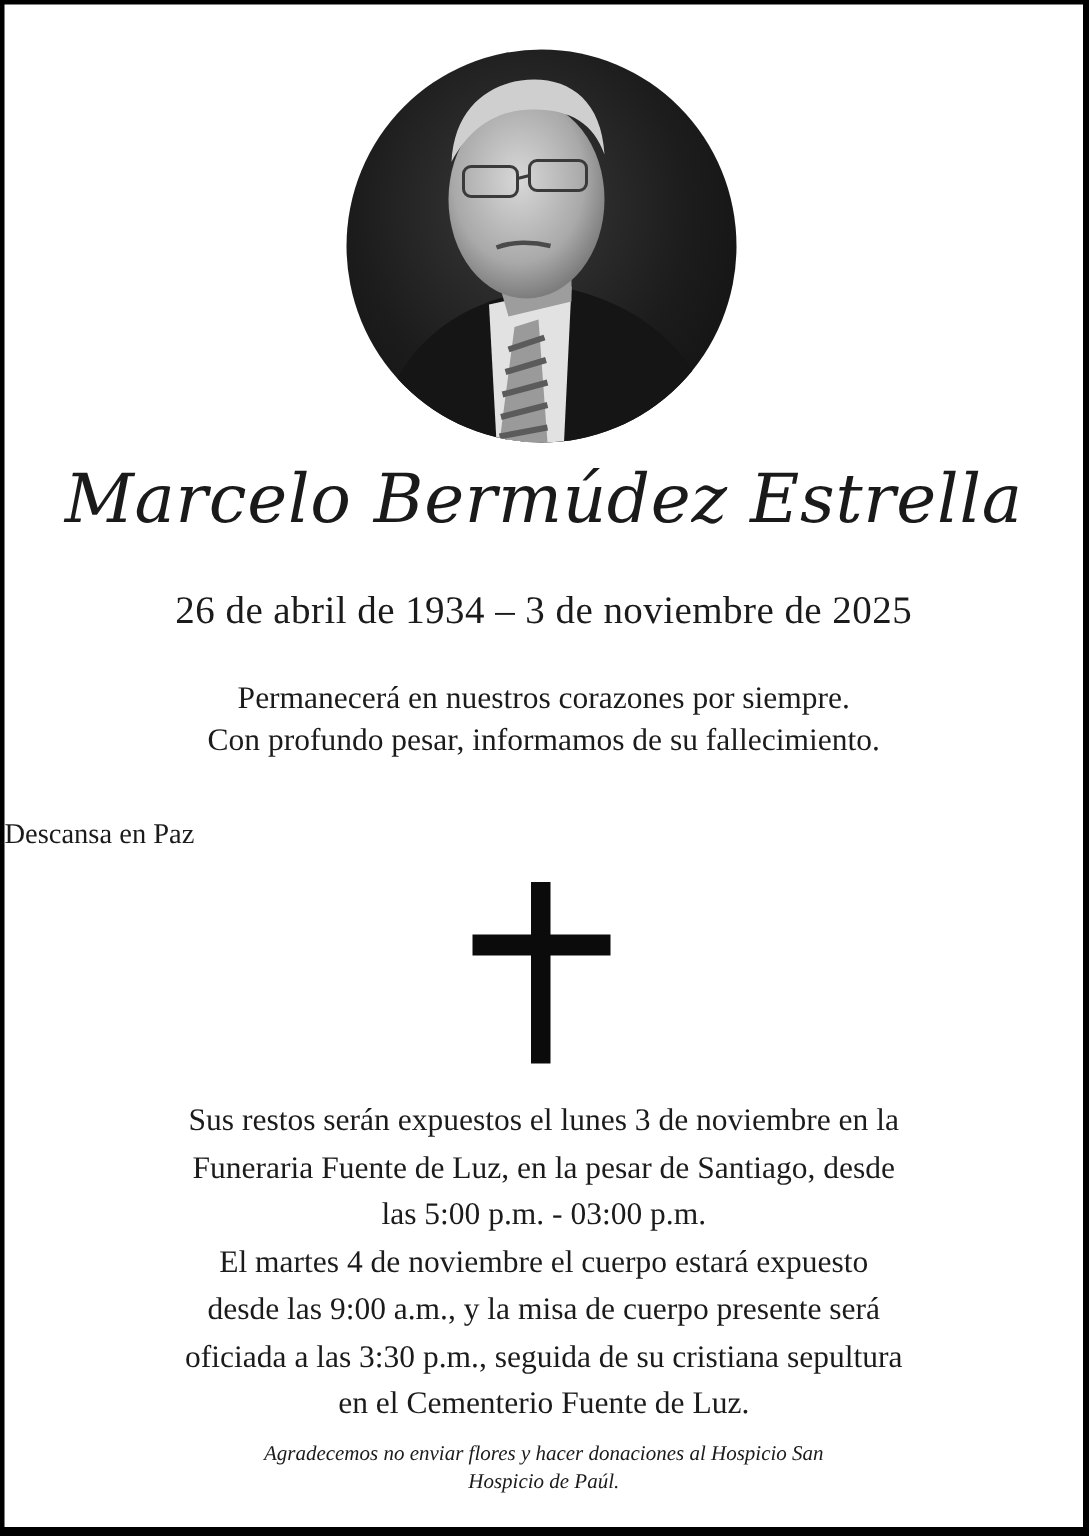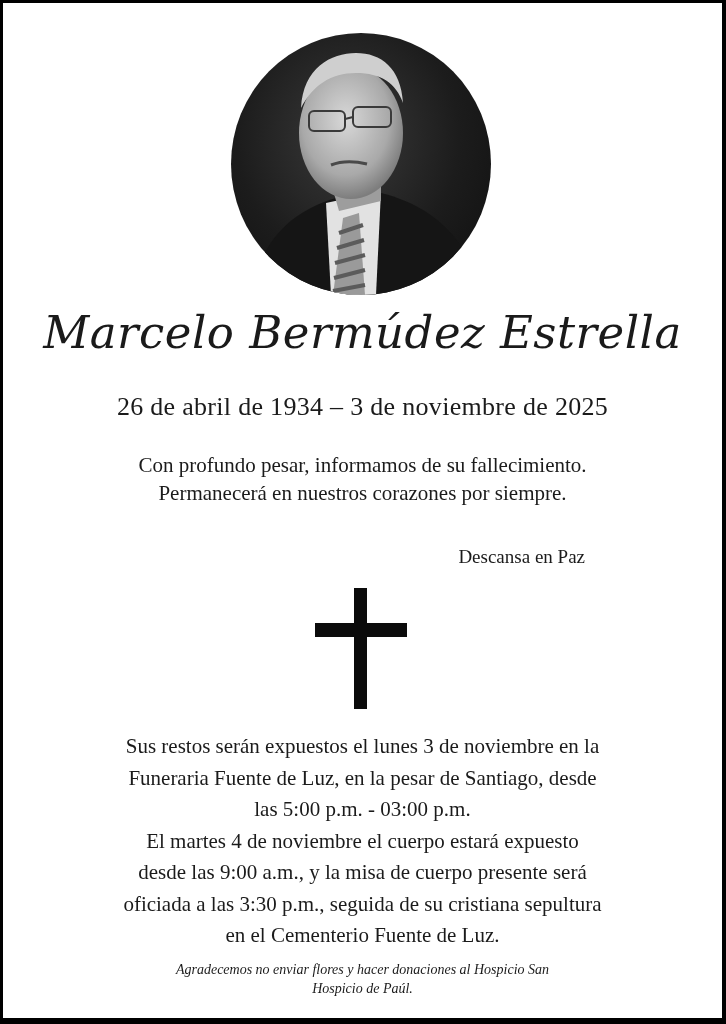--- a/index.html
+++ b/index.html
@@ -27,21 +27,21 @@
       font-family: "Liberation Serif", serif; font-size: 26px; color: #1b1b1b;
       letter-spacing: 0.3px;
     }
     .msg {
       position: absolute; left: 0; width: 719px; top: 448px; text-align: center;
       font-family: "Liberation Serif", serif; font-size: 21px; color: #1b1b1b;
       line-height: 28px;
     }
     .msg div { white-space: nowrap; }
     .rip {
-      position: absolute; left: 0; width: 582px; top: 543px; text-align: right;
+      position: absolute; left: 0; width: 582px; top: 543px; text-align: left;
       font-family: "Liberation Serif", serif; font-size: 19px; color: #1b1b1b;
     }
     .cross { position: absolute; left: 312px; top: 585px; width: 92px; height: 121px; }
     .cross .v { position: absolute; left: 39px; top: 0; width: 13px; height: 121px; background: #0b0b0b; }
     .cross .h { position: absolute; left: 0; top: 35px; width: 92px; height: 14px; background: #0b0b0b; }
     .details {
       position: absolute; left: 0; width: 719px; top: 728px; text-align: center;
       font-family: "Liberation Serif", serif; font-size: 21px; color: #1b1b1b;
       line-height: 31.5px;
     }
@@ -87,22 +87,22 @@
 
       <path d="M100 132 C110 128 124 128 136 131" stroke="#4a4a4a" stroke-width="3" fill="none"></path>
     </svg>
   </div>
 
   <div class="name">Marcelo Bermúdez Estrella</div>
 
   <div class="dates">26 de abril de 1934 – 3 de noviembre de 2025</div>
 
   <div class="msg">
+    <div>Permanecerá en nuestros corazones por siempre.</div>
     <div>Con profundo pesar, informamos de su fallecimiento.</div>
-    <div>Permanecerá en nuestros corazones por siempre.</div>
   </div>
 
   <div class="rip">Descansa en Paz</div>
 
   <div class="cross">
     <div class="v"></div>
     <div class="h"></div>
   </div>
 
   <div class="details">

